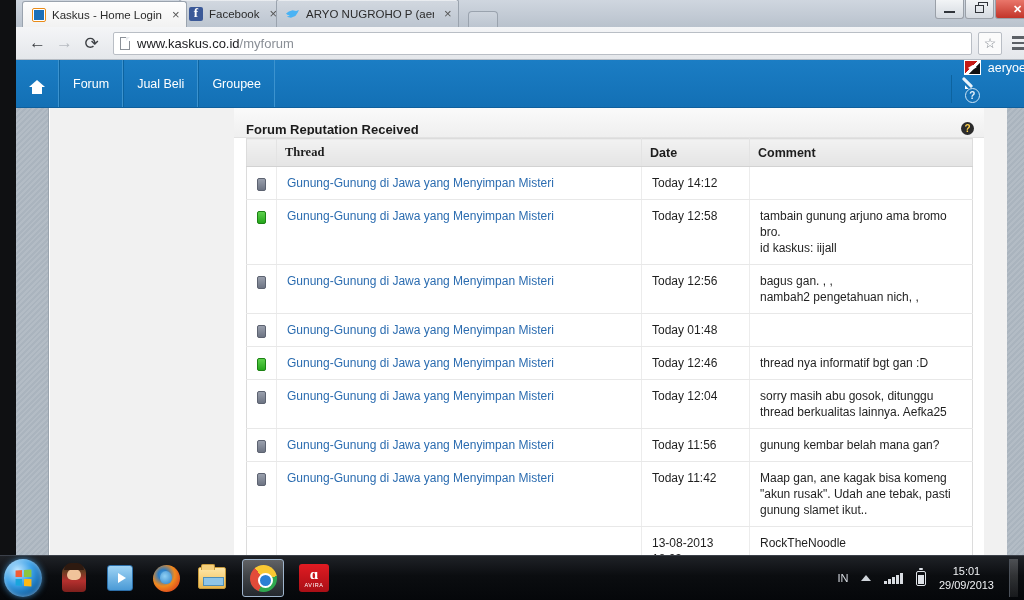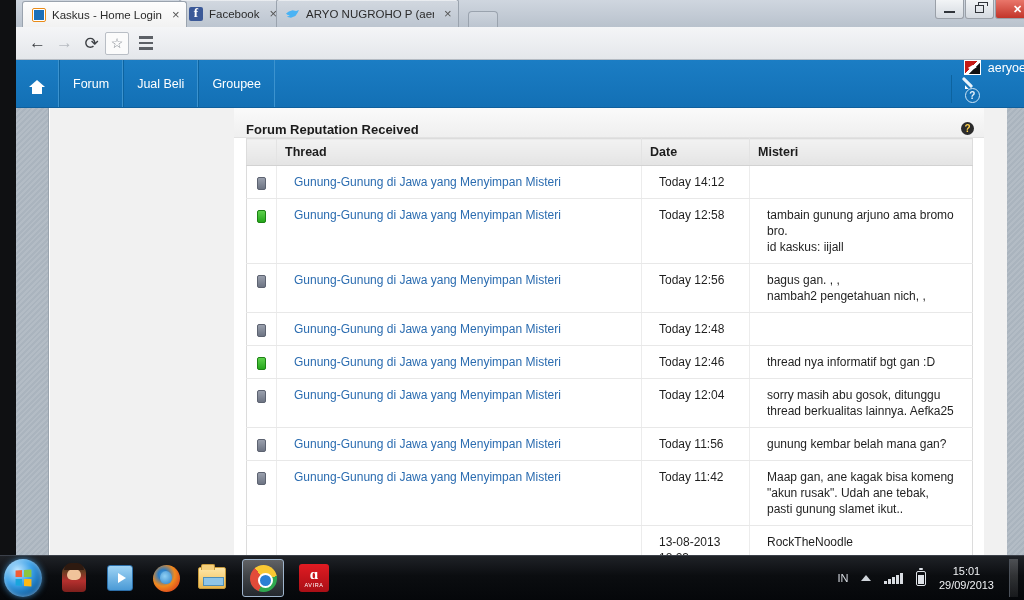--- a/index.html
+++ b/index.html
@@ -345,27 +345,27 @@
     background: linear-gradient(to bottom,#f2f2f2,#e4e4e4);
     text-align: left;
     font-weight: bold;
     color: #1d1d1d;
     font-size: 12.5px;
     padding: 6px 8px;
     border-bottom: 1px solid #d2d2d2;
     border-right: 1px solid #e3e3e3;
   }
   table.reptable th.c-icon { width: 30px; padding: 0; }
-  table.reptable th.c-thread { width: 365px; }
+  table.reptable th.c-thread { width: 365px; font-family: Liberation Serif, serif; }
   table.reptable th.c-date { width: 108px; }
   table.reptable th.c-comment { border-right: none; }
   table.reptable td {
     border-bottom: 1px solid #e8e8e8;
     border-right: 1px solid #ececec;
-    padding: 8px 17px;
+    padding: 8px 10px;
     vertical-align: top;
     color: #1f1f1f;
     line-height: 16px;
   }
   table.reptable td.c-icon { width:30px; text-align:center; padding: 9px 0 0 0; }
   table.reptable td.c-comment { border-right: none; }
   table.reptable tr:last-child td { border-bottom: none; }
   .threadlink { color:#2b6cb0; text-decoration: none; }
   .rep-chip {
     display:inline-block;
@@ -595,20 +595,25 @@
           <span class="max-glyph"></span>
         </div>
       <div class="wbtn close">✕</div>
     </div>
   </div>
 
   <div class="toolbar">
     <div class="navbtn">←</div>
     <div class="navbtn disabled">→</div>
     <div class="navbtn">⟳</div>
+    <div class="omnibox">
+      <span class="page-icon"></span>
+      <span class="url-host">www.kaskus.co.id</span>
+        <span class="url-path">/myforum</span>
+    </div>
     <div class="star-btn">☆</div>
     <div class="menu-btn">
         <i></i>
         <i></i>
         <i></i>
       </div>
   </div>
 
   <div class="viewport">
 
@@ -644,21 +649,21 @@
             <div class="help-dot">?</div>
           </div>
 
 
           <table class="reptable">
             <thead>
               <tr>
                 <th class="c-icon"></th>
                 <th class="c-thread">Thread</th>
                 <th class="c-date">Date</th>
-                <th class="c-comment">Misteri</th>
+                <th class="c-comment">Comment</th>
               </tr>
             </thead>
             <tbody id="rep-body">
                 <tr>
                   <td class="c-icon"><span class="rep-chip neutral"></span></td>
                   <td><a class="threadlink">Gunung-Gunung di Jawa yang Menyimpan Misteri</a></td>
                   <td>Today 14:12</td>
                   <td class="c-comment"></td>
                 </tr>
                 <tr>
@@ -669,21 +674,21 @@
                 </tr>
                 <tr>
                   <td class="c-icon"><span class="rep-chip neutral"></span></td>
                   <td><a class="threadlink">Gunung-Gunung di Jawa yang Menyimpan Misteri</a></td>
                   <td>Today 12:56</td>
                   <td class="c-comment">bagus gan. , ,<br>nambah2 pengetahuan nich, ,</td>
                 </tr>
                 <tr>
                   <td class="c-icon"><span class="rep-chip neutral"></span></td>
                   <td><a class="threadlink">Gunung-Gunung di Jawa yang Menyimpan Misteri</a></td>
-                  <td>Today 12:48</td>
+                  <td>Today 01:48</td>
                   <td class="c-comment"></td>
                 </tr>
                 <tr>
                   <td class="c-icon"><span class="rep-chip positive"></span></td>
                   <td><a class="threadlink">Gunung-Gunung di Jawa yang Menyimpan Misteri</a></td>
                   <td>Today 12:46</td>
                   <td class="c-comment">thread nya informatif bgt gan :D</td>
                 </tr>
                 <tr>
                   <td class="c-icon"><span class="rep-chip neutral"></span></td>

